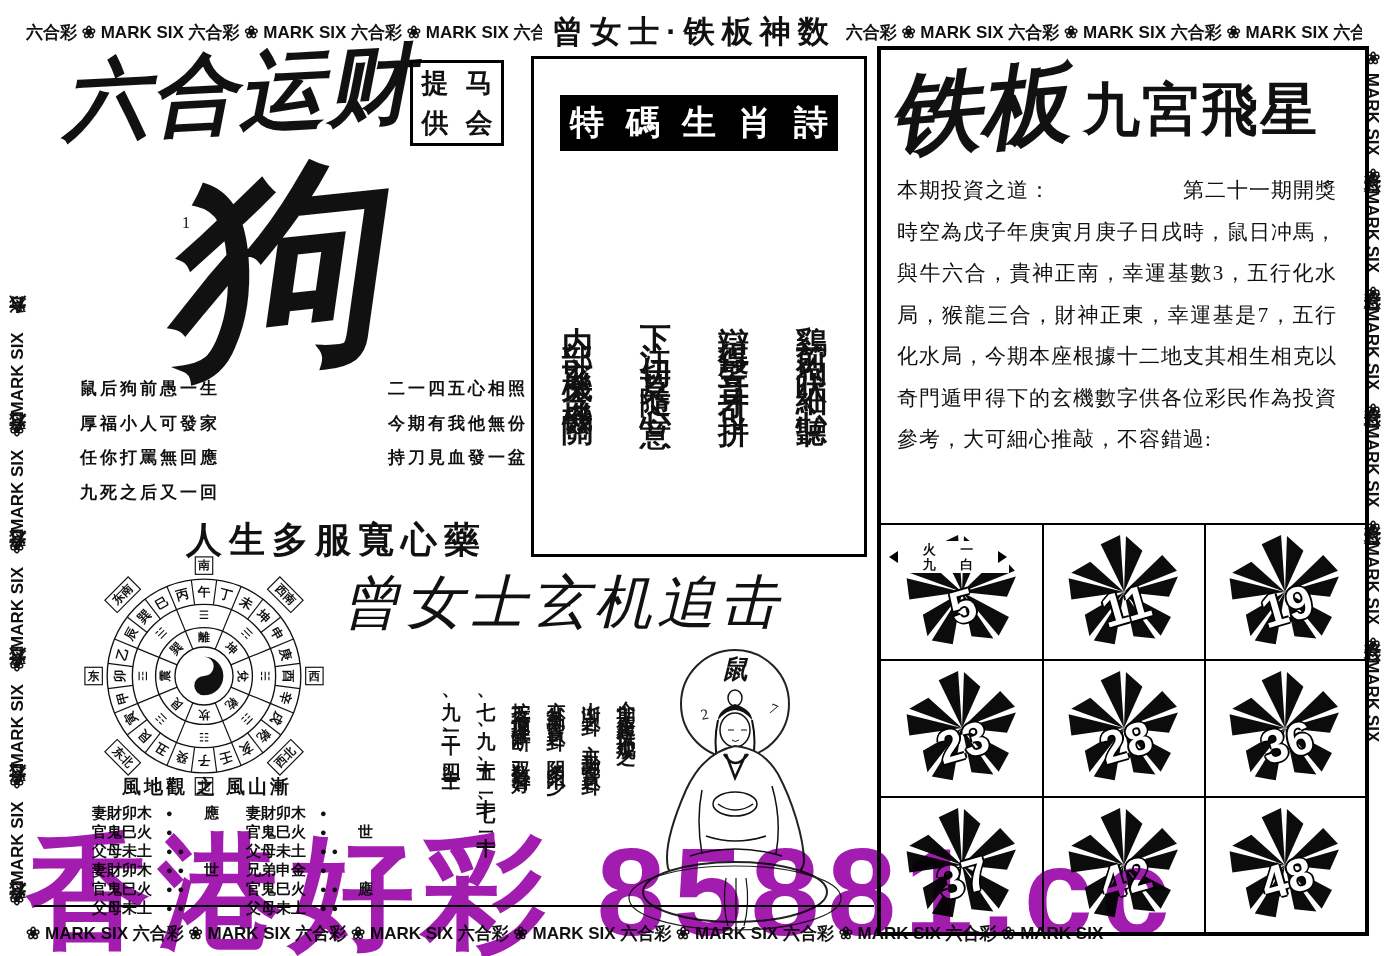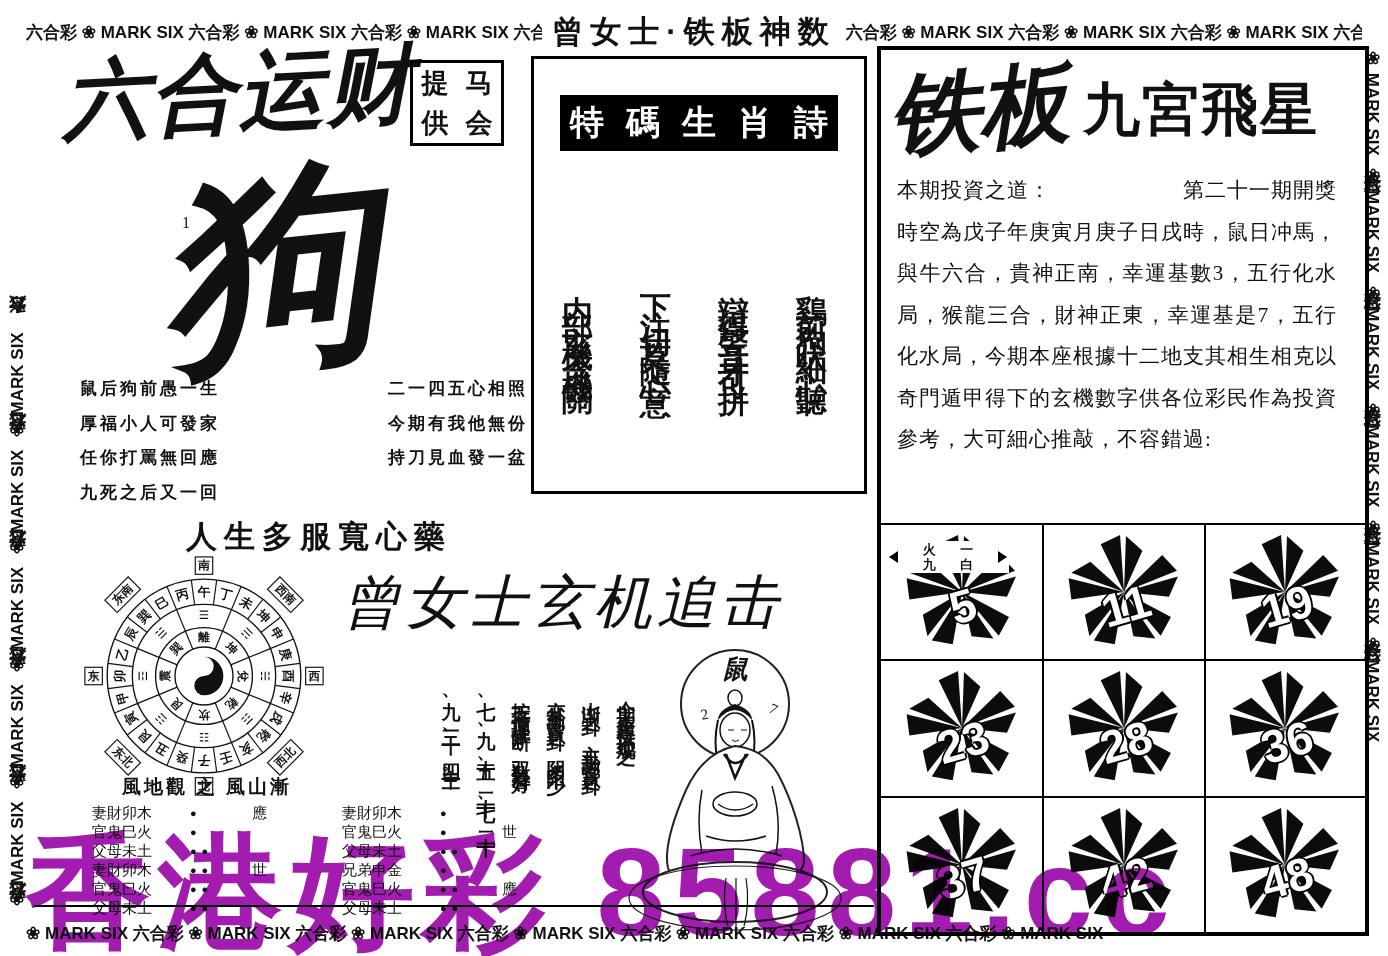--- a/index.html
+++ b/index.html
@@ -24,24 +24,24 @@
   
   .fortune-title{left:62px;top:50px;font-size:86px;font-weight:900;font-style:italic;
     transform:rotate(-3deg);letter-spacing:2px;line-height:1;white-space:nowrap;}
   .provider-box{left:410px;top:60px;width:88px;height:80px;border:3px solid #000;
     display:grid;grid-template-columns:1fr 1fr;place-items:center;font-size:27px;font-weight:bold;}
   .zodiac-big{left:158px;top:162px;font-size:218px;font-weight:900;font-style:italic;
     transform:rotate(-6deg);line-height:1;}
   .fig-note{left:182px;top:214px;font-size:16px;}
   .poems{left:80px;top:372px;width:448px;display:flex;justify-content:space-between;}
   .poem-col{font-size:17px;font-weight:bold;line-height:34.5px;letter-spacing:3px;white-space:nowrap;}
-  .relief-line{left:186px;top:516px;font-size:31px;font-weight:bold;letter-spacing:7px;white-space:nowrap;}
+  .relief-line{left:186px;top:516px;font-size:36px;font-weight:bold;letter-spacing:7px;white-space:nowrap;}
 
   
-  .zodiac-box{left:531px;top:56px;width:336px;height:438px;border:3px solid #000;box-sizing:border-box;padding-left:32px;}
+  .zodiac-box{left:531px;top:56px;width:336px;height:501px;border:3px solid #000;box-sizing:border-box;padding-left:32px;}
   .zp-banner{position:absolute;left:26px;right:26px;top:36px;height:56px;background:#000;color:#fff;
     display:flex;align-items:center;justify-content:center;font-size:34px;font-weight:bold;
     letter-spacing:22px;text-indent:22px;white-space:nowrap;}
   .zp-cols{position:absolute;top:120px;bottom:24px;left:14px;right:14px;
     writing-mode:vertical-rl;text-align:center;}
   .zp-col{line-height:78px;font-size:31px;font-weight:bold;letter-spacing:15px;}
 
   
   .palace-box{left:877px;top:46px;width:492px;height:890px;border:4px solid #000;box-sizing:border-box;}
   .palace-title{position:absolute;top:4px;left:8px;right:8px;height:112px;display:flex;align-items:center;}
@@ -67,21 +67,21 @@
     border-left:9px solid #000;}
 
   
   .mystery-title{left:342px;top:564px;font-size:58px;font-weight:400;font-style:italic;
     letter-spacing:5px;white-space:nowrap;}
   .compass-wrap{left:80px;top:554px;width:248px;height:244px;}
   .hex-table{left:92px;top:774px;width:322px;}
   .hex-head{display:flex;gap:8px;padding-left:30px;font-size:19px;font-weight:bold;
     letter-spacing:3px;margin-bottom:4px;white-space:nowrap;}
   .hex-row{display:grid;grid-template-columns:74px 38px 28px 14px 74px 38px 26px;
-    font-size:15px;font-weight:normal;line-height:19px;align-items:center;gap:24px;}
+    font-size:15px;font-weight:bold;line-height:19px;align-items:center;}
   .hex-dots{font-size:11px;letter-spacing:1px;}
   .vtext{left:428px;top:686px;width:216px;height:252px;writing-mode:vertical-rl;}
   .vcol{font-size:19px;font-weight:bold;line-height:35px;letter-spacing:5px;}
   .guanyin-wrap{left:606px;top:638px;width:258px;height:300px;}
   .rule-line{left:34px;top:905px;width:840px;height:2px;background:#000;}
 
   
   .watermark{left:26px;top:830px;font-size:124px;line-height:1;font-weight:900;
     color:#a21caf;font-family:"Liberation Sans",sans-serif;letter-spacing:8px;
     white-space:nowrap;mix-blend-mode:multiply;z-index:30;}

